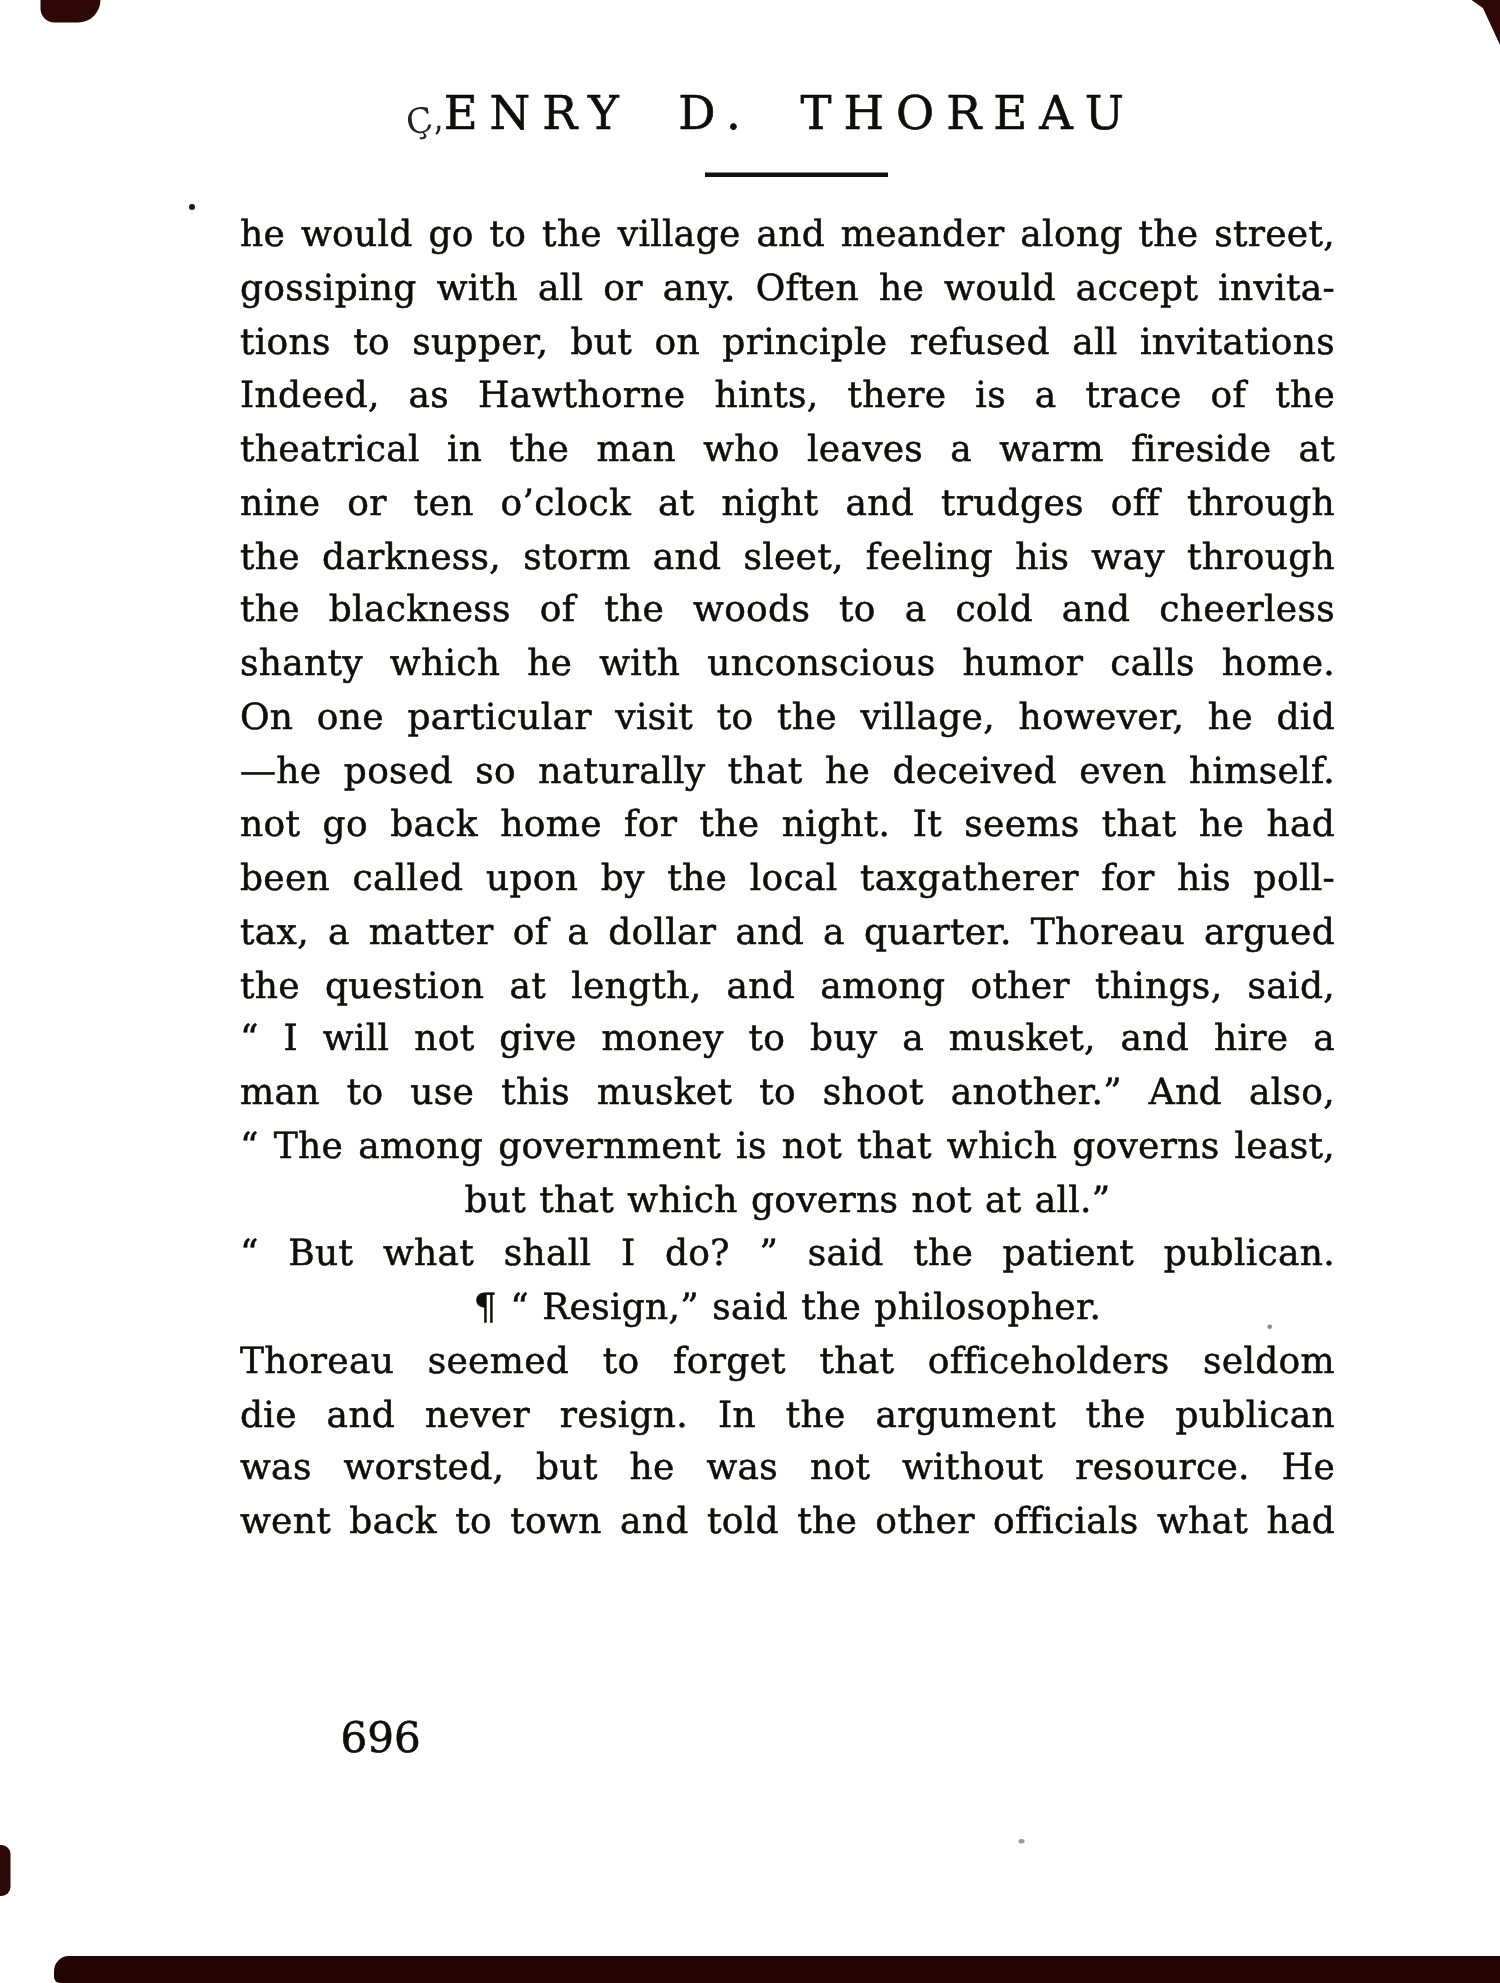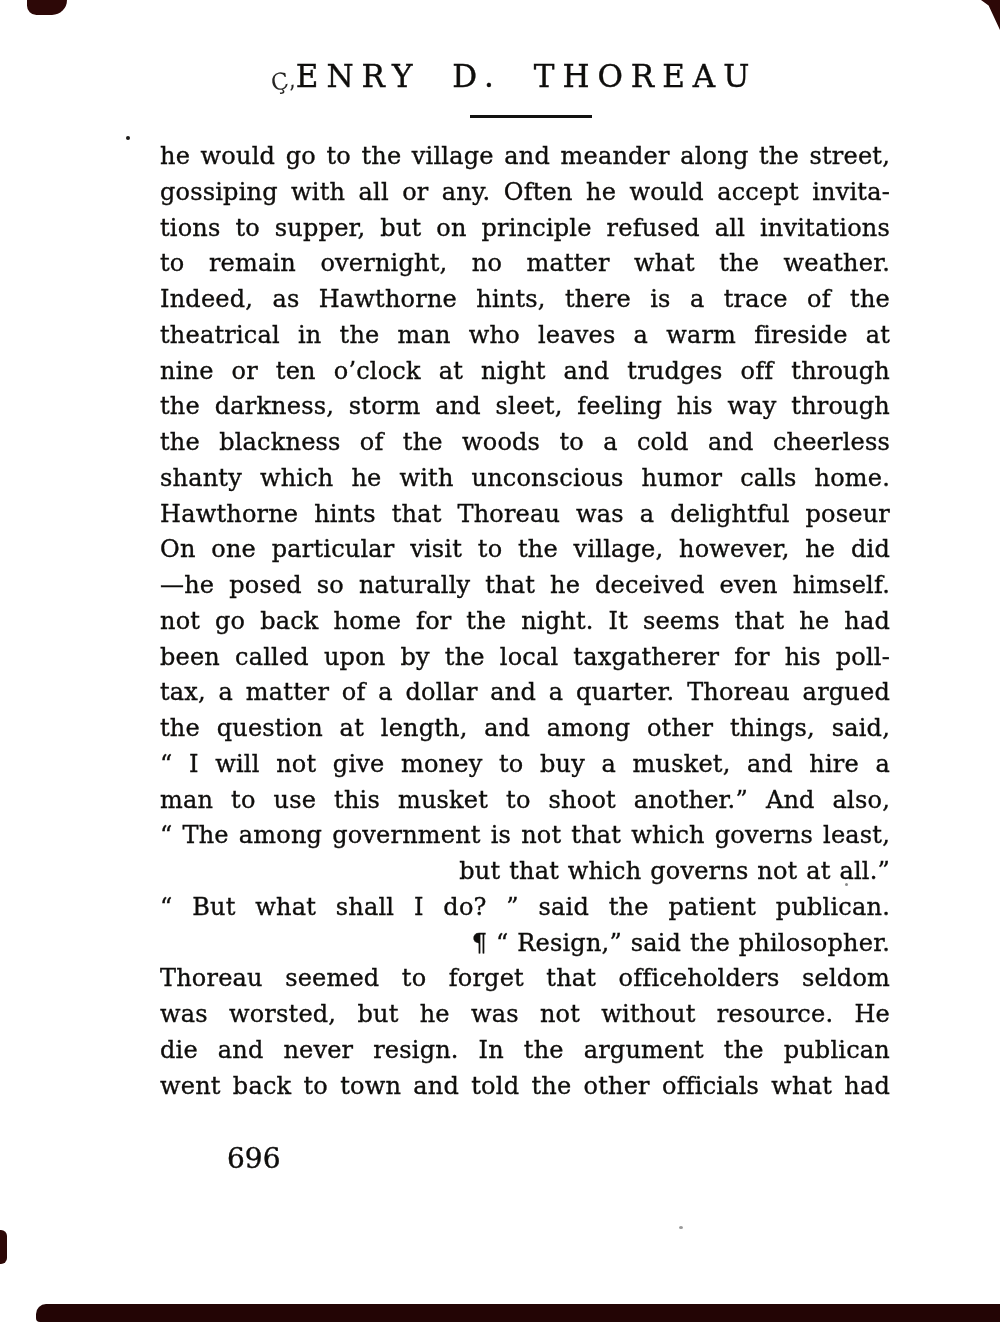--- a/index.html
+++ b/index.html
@@ -62,21 +62,21 @@
     height: 35.75px;
     overflow: hidden;
     text-align: justify;
   }
   .line::after {            
     content: "";
     display: inline-block;
     width: 100%;
     height: 0;
   }
-  .line.no-just { text-align: right; }
+  .line.no-just { text-align: center; }
   .line.no-just::after { content: none; }
 
   .page-number {
     position: absolute;
     top: 1142px;
     left: 227px;
     font-size: 28px;
     -webkit-text-stroke: 0.4px #0f0e0c;
   }
 
@@ -110,43 +110,41 @@
 <div id="page">
 
   <div class="header"><span class="smudge">Ç,</span><span>ENRY D. THOREAU</span></div>
 
   <div class="header-rule"></div>
 
   <div class="text-body">
     <div class="line">he would go to the village and meander along the street,</div>
     <div class="line">gossiping with all or any. Often he would accept invita-</div>
     <div class="line">tions to supper, but on principle refused all invitations</div>
-    <div class="line">to remain overnight, no matter what the weather.</div>
     <div class="line">Indeed, as Hawthorne hints, there is a trace of the</div>
     <div class="line">theatrical in the man who leaves a warm fireside at</div>
     <div class="line">nine or ten o’clock at night and trudges off through</div>
     <div class="line">the darkness, storm and sleet, feeling his way through</div>
     <div class="line">the blackness of the woods to a cold and cheerless</div>
     <div class="line">shanty which he with unconscious humor calls home.</div>
-    <div class="line">Hawthorne hints that Thoreau was a delightful poseur</div>
     <div class="line">On one particular visit to the village, however, he did</div>
     <div class="line">—he posed so naturally that he deceived even himself.</div>
     <div class="line">not go back home for the night. It seems that he had</div>
     <div class="line">been called upon by the local taxgatherer for his poll-</div>
     <div class="line">tax, a matter of a dollar and a quarter. Thoreau argued</div>
     <div class="line">the question at length, and among other things, said,</div>
     <div class="line">“ I will not give money to buy a musket, and hire a</div>
     <div class="line">man to use this musket to shoot another.” And also,</div>
     <div class="line">“ The among government is not that which governs least,</div>
     <div class="line no-just">but that which governs not at all.”</div>
     <div class="line">“ But what shall I do? ” said the patient publican.</div>
     <div class="line no-just">¶ “ Resign,” said the philosopher.</div>
     <div class="line">Thoreau seemed to forget that officeholders seldom</div>
+    <div class="line">die and never resign. In the argument the publican</div>
     <div class="line">was worsted, but he was not without resource. He</div>
-    <div class="line">die and never resign. In the argument the publican</div>
     <div class="line">went back to town and told the other officials what had</div>
   </div>
 
   <div class="page-number">696</div>
 
   <div class="stain stain-top-left"></div>
   <div class="stain stain-top-right"></div>
   <div class="stain stain-left-edge"></div>
   <div class="stain stain-bottom-bar"></div>
   <div class="speck speck-1"></div>

